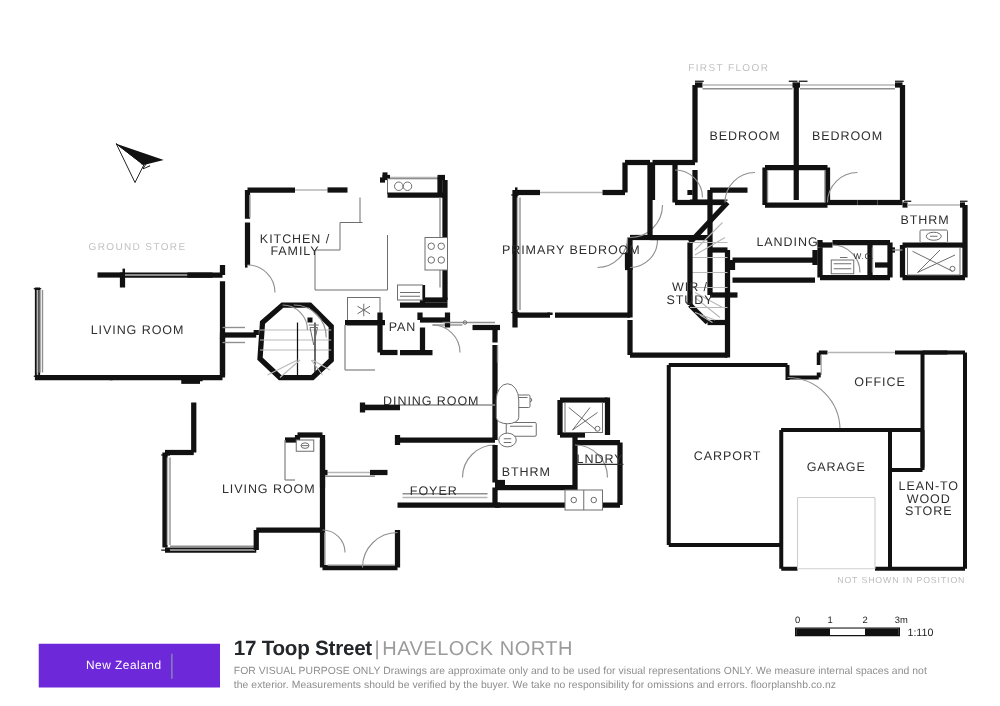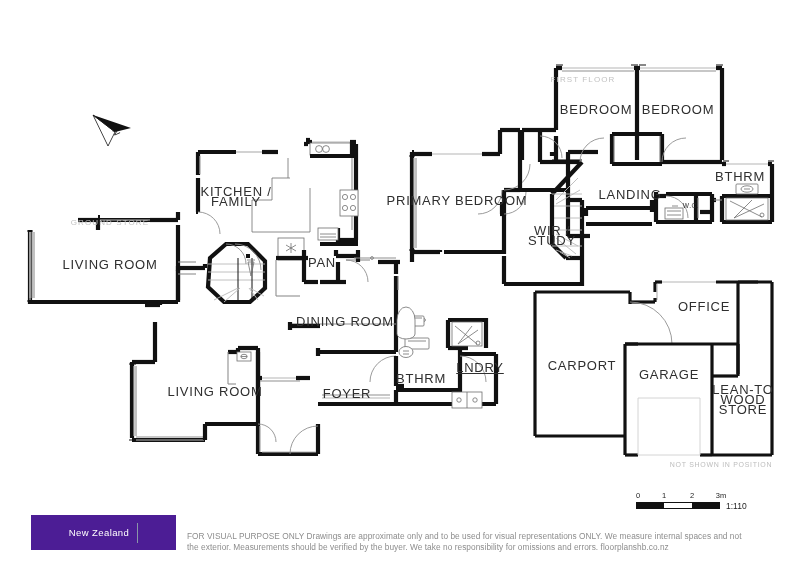--- a/index.html
+++ b/index.html
@@ -32,21 +32,21 @@
     top: 495px;
     width: 800px;
     height: 70px;
   }
   .brand-box {
     position: absolute;
     left: 31px;
     top: 20px;
     width: 145px;
     height: 35px;
-    background: #4c1d95;
+    background: #6d28d9;
     display: flex;
     align-items: center;
     justify-content: center;
     gap: 0px;
   }
   .brand-left {
     color: #ffffff;
     font-size: 9.5px;
     letter-spacing: 0.4px;
     padding-right: 8px;
@@ -152,34 +152,33 @@
     position: absolute;
     left: 90px;
     top: 10px;
     font-size: 8.5px;
     color: #1d1d1d;
   }
 
   
   .lbl {
     position: absolute;
-    font-size: 13px;
+    font-size: 10px;
     letter-spacing: 0.75px;
     color: #2f2f2f;
     text-align: center;
     transform: translate(-50%, -50%);
     white-space: pre;
     line-height: 10px;
   }
   .lbl.small { font-size: 6.6px; letter-spacing: 0.5px; }
   .lbl.floor {
     color: #c2c2c2;
     font-size: 8px;
     letter-spacing: 1.1px;
-    margin-top: 25px;
   }
   .lbl.note {
     color: #bdbdbd;
     font-size: 7px;
     letter-spacing: 0.7px;
   }
 </style>
 </head>
 <body>
 
@@ -630,16 +629,19 @@
     <div class="scale-ratio">1:110</div>
   </div>
 
   <div class="footer">
     <div class="brand-box">
       <div class="brand-left">New Zealand</div>
       <div class="brand-div"></div>
     </div>
   </div>
 
+  <div class="title-line">
+    <span class="title-main">17 Toop Street</span><span class="title-sep">|</span><span class="title-sub">HAVELOCK NORTH</span>
+  </div>
 
   <div class="disclaimer">FOR VISUAL PURPOSE ONLY Drawings are approximate only and to be used for visual representations ONLY. We measure internal spaces and not the exterior. Measurements should be verified by the buyer. We take no responsibility for omissions and errors. floorplanshb.co.nz</div>
 
 </div>
 
 </body></html>

